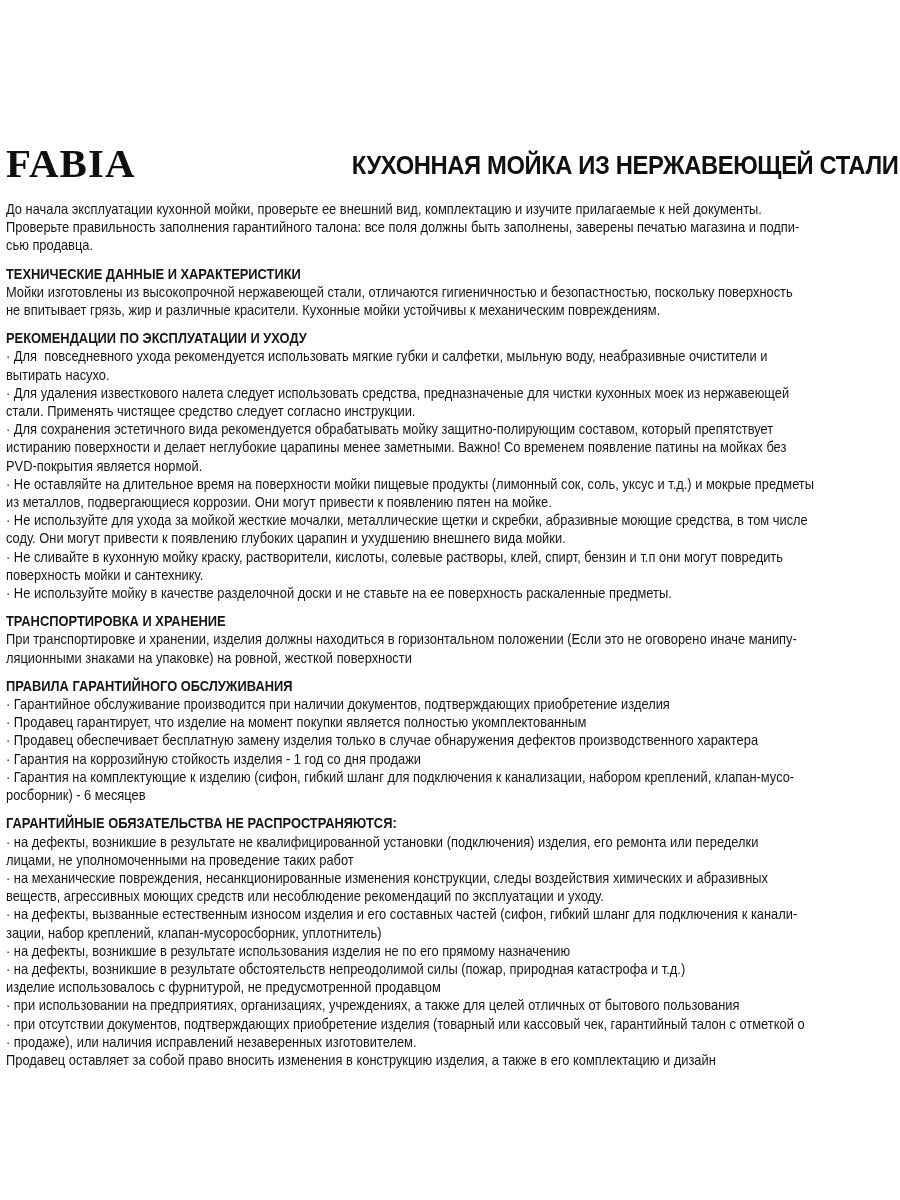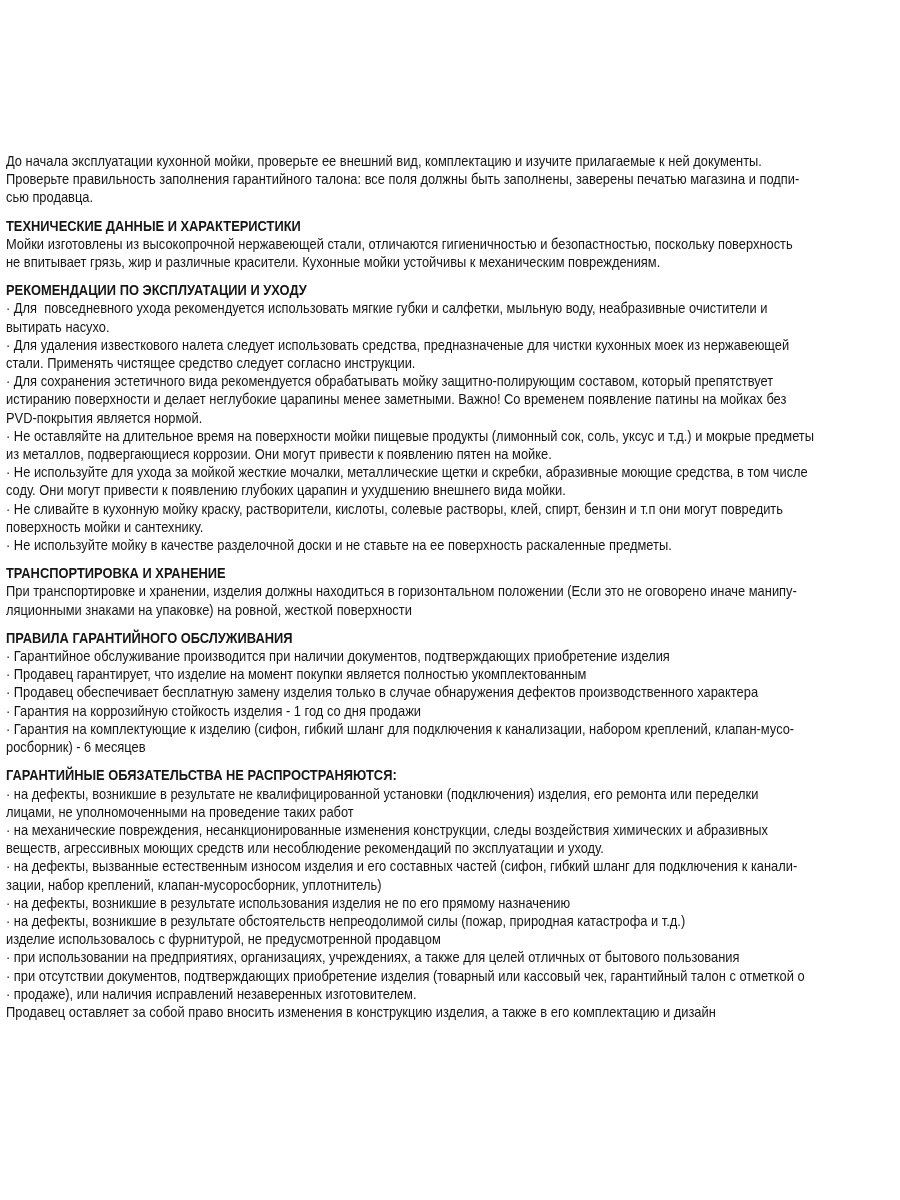--- a/index.html
+++ b/index.html
@@ -77,20 +77,24 @@
   .footer-note {
     white-space: pre-wrap;
   }
 </style>
 </head>
 <body>
 
 <div class="page">
   <div class="doc">
 
+    <div class="doc-header">
+      <div class="brand">FABIA</div>
+      <div class="doc-title">КУХОННАЯ МОЙКА ИЗ НЕРЖАВЕЮЩЕЙ СТАЛИ</div>
+    </div>
 
     <div class="content">
 
       <div class="text intro">До начала эксплуатации кухонной мойки, проверьте ее внешний вид, комплектацию и изучите прилагаемые к ней документы.
 Проверьте правильность заполнения гарантийного талона: все поля должны быть заполнены, заверены печатью магазина и подпи-
 сью продавца.</div>
 
       <div class="sec">
         <div class="sec-heading">ТЕХНИЧЕСКИЕ ДАННЫЕ И ХАРАКТЕРИСТИКИ</div>
         <div class="text">Мойки изготовлены из высокопрочной нержавеющей стали, отличаются гигиеничностью и безопастностью, поскольку поверхность

